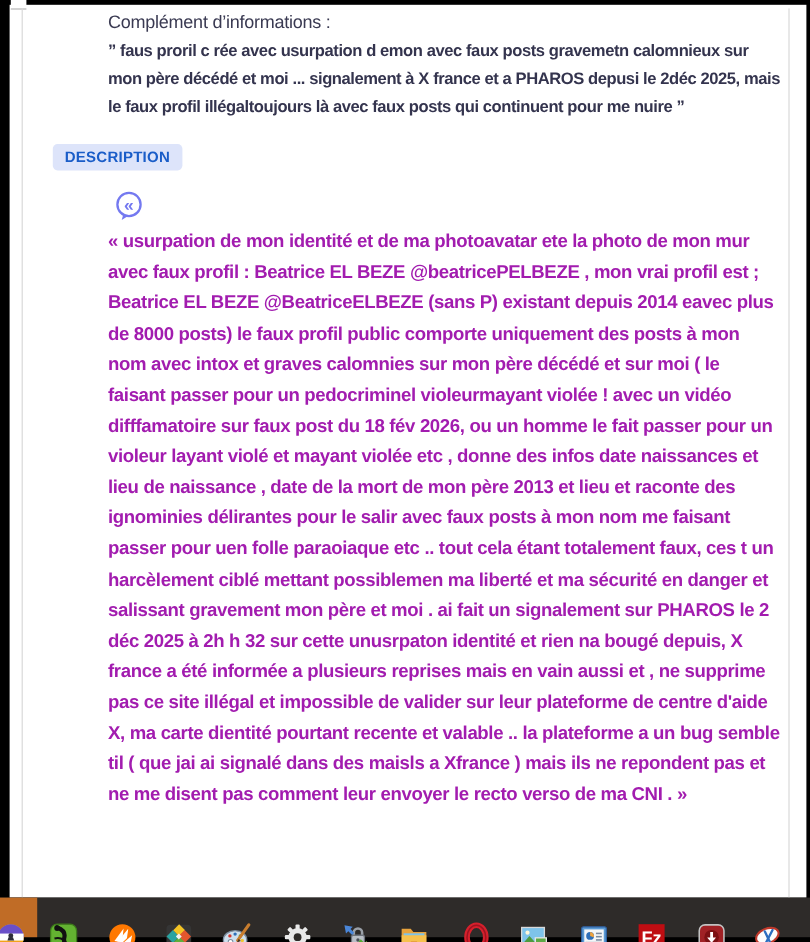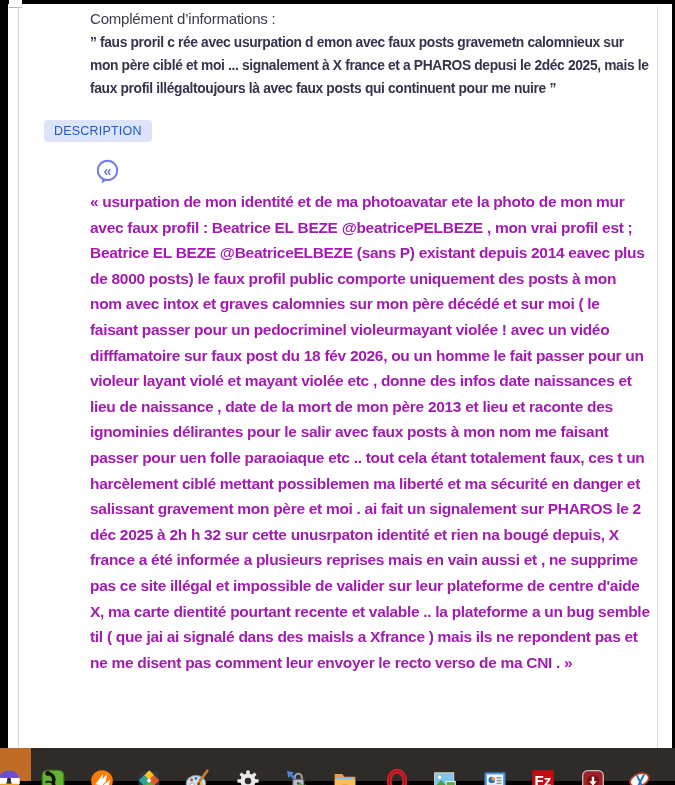--- a/index.html
+++ b/index.html
@@ -18,21 +18,21 @@
   .content{position:absolute;left:0;top:0;right:0;bottom:0;padding-top:6px;}
   .comp-label{
     margin:0 0 4px 82px;font-size:15px;color:#3a3a52;letter-spacing:-0.2px;
   }
   .comp-quote{
     margin:2px 0 0 82px;width:562px;font-size:13.8px;font-weight:bold;color:#34344e;
     line-height:23px;letter-spacing:-0.35px;
   }
   .badge{
     display:inline-block;margin:20px 0 0 36px;padding:4px 10px 4px 10px;
-    background:#dde4fa;color:#1a5dc8;font-weight:normal;font-size:12.5px;
+    background:#dde4fa;color:#1a5dc8;font-weight:bold;font-size:12.5px;
     letter-spacing:0.2px;border-radius:4px;
   }
   .quote-icon{display:block;margin:16px 0 2px 86px;width:27px;height:27px;}
   .body-text{
     margin:4px 0 0 82px;width:560px;font-size:15.5px;font-weight:bold;color:#a21caf;
     line-height:25.6px;letter-spacing:-0.3px;
   }
   .taskbar{
     position:absolute;left:0;top:748px;width:675px;height:33px;background:#2e2b29;
   }
@@ -43,21 +43,21 @@
 </style>
 </head>
 <body>
 
 <div class="page">
   <div class="notch"></div>
   <div class="vline left"></div>
   <div class="vline right"></div>
   <div class="content">
     <p class="comp-label">Complément d’informations :</p>
-    <p class="comp-quote">” faus proril c rée avec usurpation d emon avec faux posts gravemetn calomnieux sur mon père ciblé et moi ... signalement à X france et a PHAROS depusi le 2déc 2025, mais le faux profil illégaltoujours là avec faux posts qui continuent pour me nuire ”</p>
+    <p class="comp-quote">” faus proril c rée avec usurpation d emon avec faux posts gravemetn calomnieux sur mon père décédé et moi ... signalement à X france et a PHAROS depusi le 2déc 2025, mais le faux profil illégaltoujours là avec faux posts qui continuent pour me nuire ”</p>
     <span class="badge">DESCRIPTION</span>
     <span class="quote-icon">
       <svg viewBox="0 0 24 24">
         <circle cx="12" cy="11" r="8.6" fill="none" stroke="#7479f0" stroke-width="1.7"></circle>
         <path d="M7.8 18.2 L6.6 22.6 L11.6 19.4 Z" fill="#7479f0"></path>
         <text x="12" y="15.6" font-size="13" font-weight="bold" fill="#7479f0" text-anchor="middle" font-family="Liberation Sans, sans-serif">«</text>
       </svg>
     </span>
     <p class="body-text">« usurpation de mon identité et de ma photoavatar ete la photo de mon mur avec faux profil : Beatrice EL BEZE @beatricePELBEZE , mon vrai profil est ; Beatrice EL BEZE @BeatriceELBEZE (sans P) existant depuis 2014 eavec plus de 8000 posts) le faux profil public comporte uniquement des posts à mon nom avec intox et graves calomnies sur mon père décédé et sur moi ( le faisant passer pour un pedocriminel violeurmayant violée ! avec un vidéo difffamatoire sur faux post du 18 fév 2026, ou un homme le fait passer pour un violeur layant violé et mayant violée etc , donne des infos date naissances et lieu de naissance , date de la mort de mon père 2013 et lieu et raconte des ignominies délirantes pour le salir avec faux posts à mon nom me faisant passer pour uen folle paraoiaque etc .. tout cela étant totalement faux, ces t un harcèlement ciblé mettant possiblemen ma liberté et ma sécurité en danger et salissant gravement mon père et moi . ai fait un signalement sur PHAROS le 2 déc 2025 à 2h h 32 sur cette unusrpaton identité et rien na bougé depuis, X france a été informée a plusieurs reprises mais en vain aussi et , ne supprime pas ce site illégal et impossible de valider sur leur plateforme de centre d'aide X, ma carte dientité pourtant recente et valable .. la plateforme a un bug semble til ( que jai ai signalé dans des maisls a Xfrance ) mais ils ne repondent pas et ne me disent pas comment leur envoyer le recto verso de ma CNI . »</p>
   </div>

